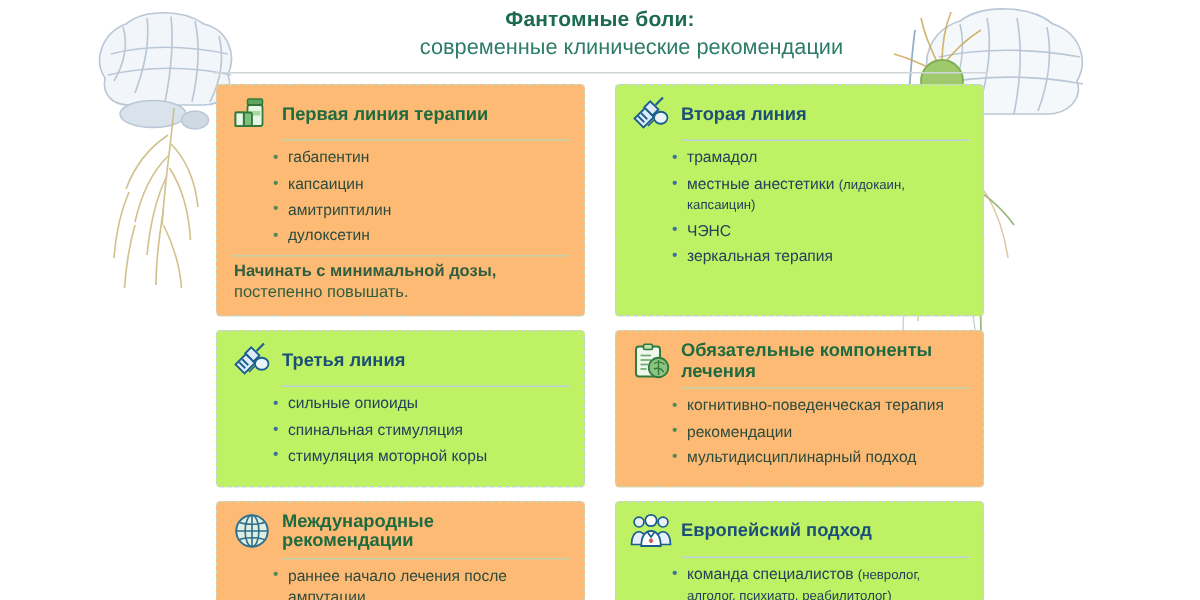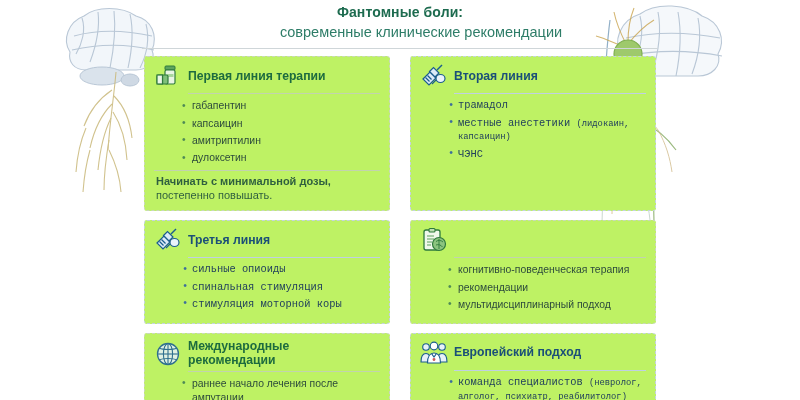--- a/index.html
+++ b/index.html
@@ -66,21 +66,21 @@
     column-gap: 20px;
     row-gap: 9px;
   }
 
   .card {
     border: 1px dashed #c3ccd2;
     border-radius: 3px;
     padding: 6px 9px 8px 9px;
     position: relative;
   }
-  .card.green { background: #bef264; border-color: #c9d7bb; }
+  .card.green { background: #fdba74; border-color: #c9d7bb; }
   .card.blue  { background: #bef264; border-color: #c4d2e0; }
 
   .card-head {
     display: flex;
     align-items: center;
     gap: 6px;
     padding-bottom: 4px;
   }
   .card-icon {
     width: 28px;
@@ -108,21 +108,21 @@
     margin: 0 0 0 28px;
   }
   ul.items li {
     position: relative;
     font-size: 10.4px;
     line-height: 1.32;
     padding-left: 10px;
     margin-bottom: 3.5px;
     color: #2c4a3c;
   }
-  .blue ul.items li { color: #22415c; font-family: Liberation Mono, monospace; }
+  .blue ul.items li { color: #22415c; }
   ul.items li::before {
     content: "•";
     position: absolute;
     left: 0;
     top: -0.5px;
   }
   .green ul.items li::before { color: #4e8a56; }
   .blue  ul.items li::before { color: #3d6f9c; }
 
   .note-sep {
@@ -258,20 +258,21 @@
         <ellipse cx="20.5" cy="15.5" rx="4.5" ry="4" fill="#eaf3fa" stroke="#1b5d8e" stroke-width="1.2"></ellipse>
         <path d="M16 17 L12 21" stroke="#1b5d8e" stroke-width="1.1" fill="none"></path>
       </svg>
       <div class="card-title">Вторая линия</div>
     </div>
     <div class="rule"></div>
     <ul class="items">
       <li><span>трамадол</span><span class="sub"></span></li>
       <li><span>местные анестетики </span><span class="sub">(лидокаин, капсаицин)</span></li>
       <li><span>ЧЭНС</span><span class="sub"></span></li>
+      <li><span>зеркальная терапия</span><span class="sub"></span></li>
     </ul>
   </div>
 
   <div class="card blue f1">
     <div class="card-head">
       <svg class="card-icon" viewBox="0 0 28 26">
         <g stroke="#1b5d8e" stroke-width="1.2" fill="#dcebf7">
           <path d="M3 16 L10 9 L16 15 L9 22 Z"></path>
           <path d="M9.5 8.5 L13.5 4.5 L19 10 L15 14 Z"></path>
           <path d="M17 7 L22 2" stroke-width="1.4" fill="none"></path>
@@ -302,20 +303,21 @@
             <path d="M7 15 H12"></path>
             <path d="M7 18 H11"></path>
         </g>
         <circle cx="19" cy="17" r="6.5" fill="#8cc47f" stroke="#2f7a3c" stroke-width="1.2"></circle>
         <g fill="none" stroke="#2f7a3c" stroke-width=".9">
           <path d="M16 14.5 C18 13 21 13 23 15"></path>
           <path d="M16 18 C18.5 17 21 18 22.5 20"></path>
           <path d="M19 12 L19 22"></path>
         </g>
       </svg>
+      <div class="card-title">Обязательные компоненты лечения</div>
     </div>
     <div class="rule"></div>
     <ul class="items">
       <li>когнитивно-поведенческая терапия</li>
       <li>рекомендации</li>
       <li>мультидисциплинарный подход</li>
     </ul>
   </div>
 
   <div class="card green f1">

